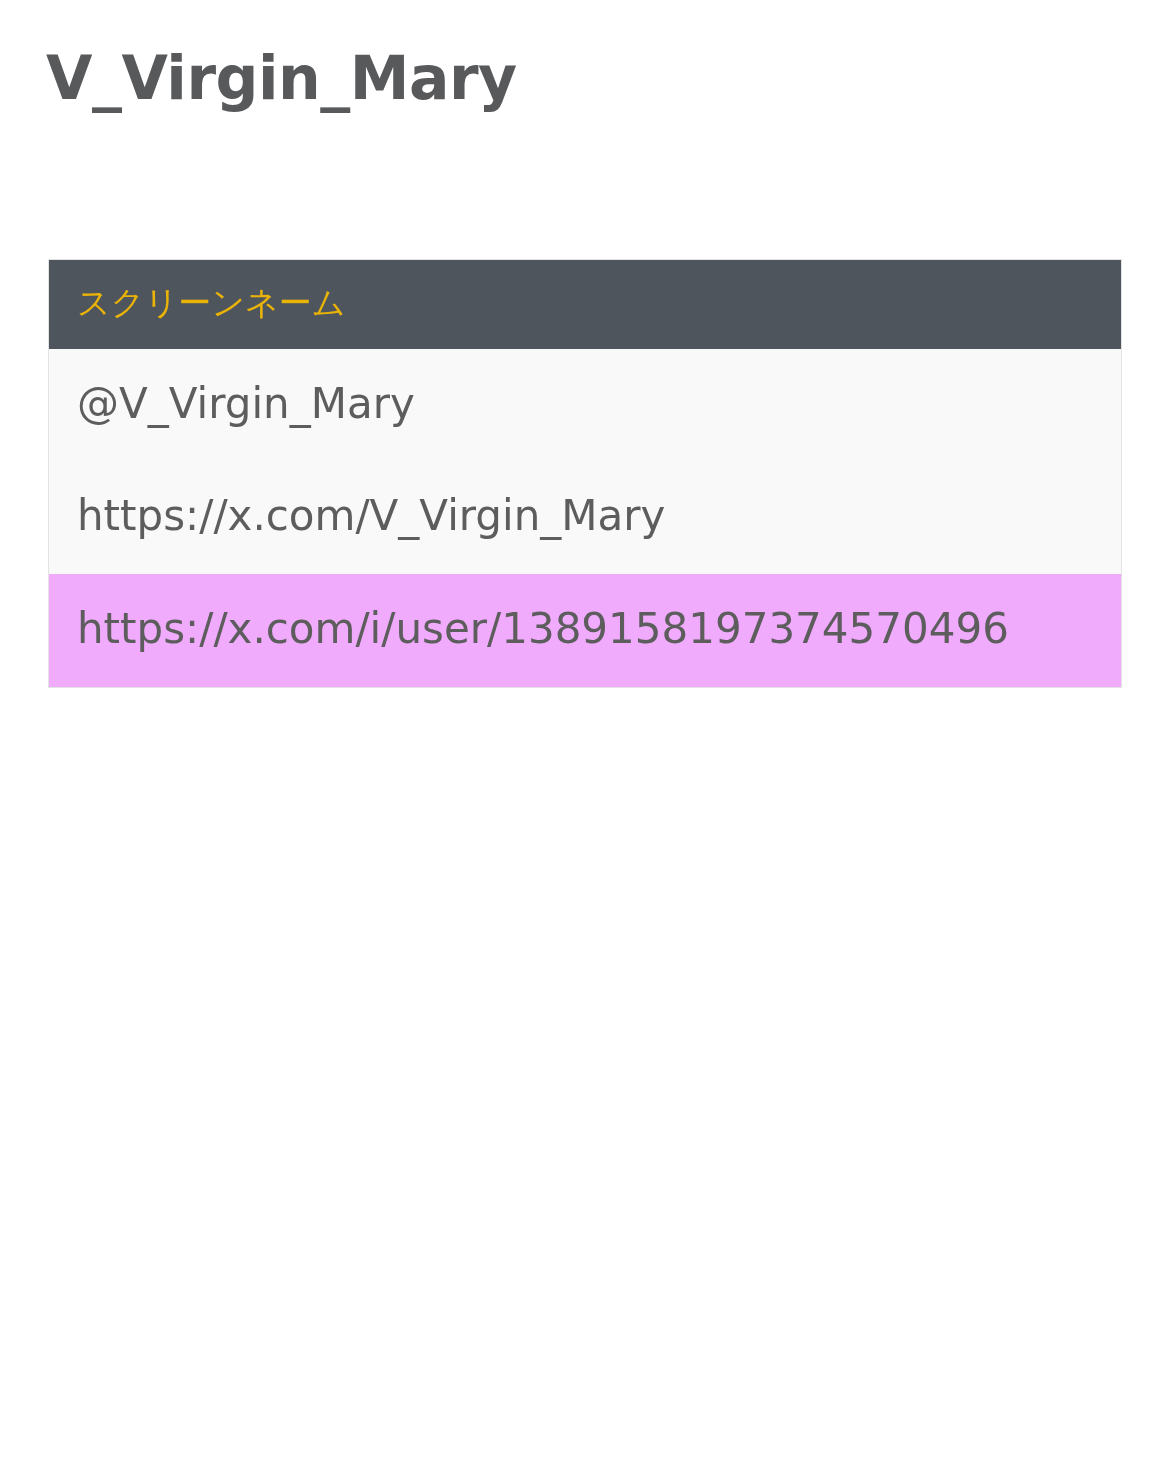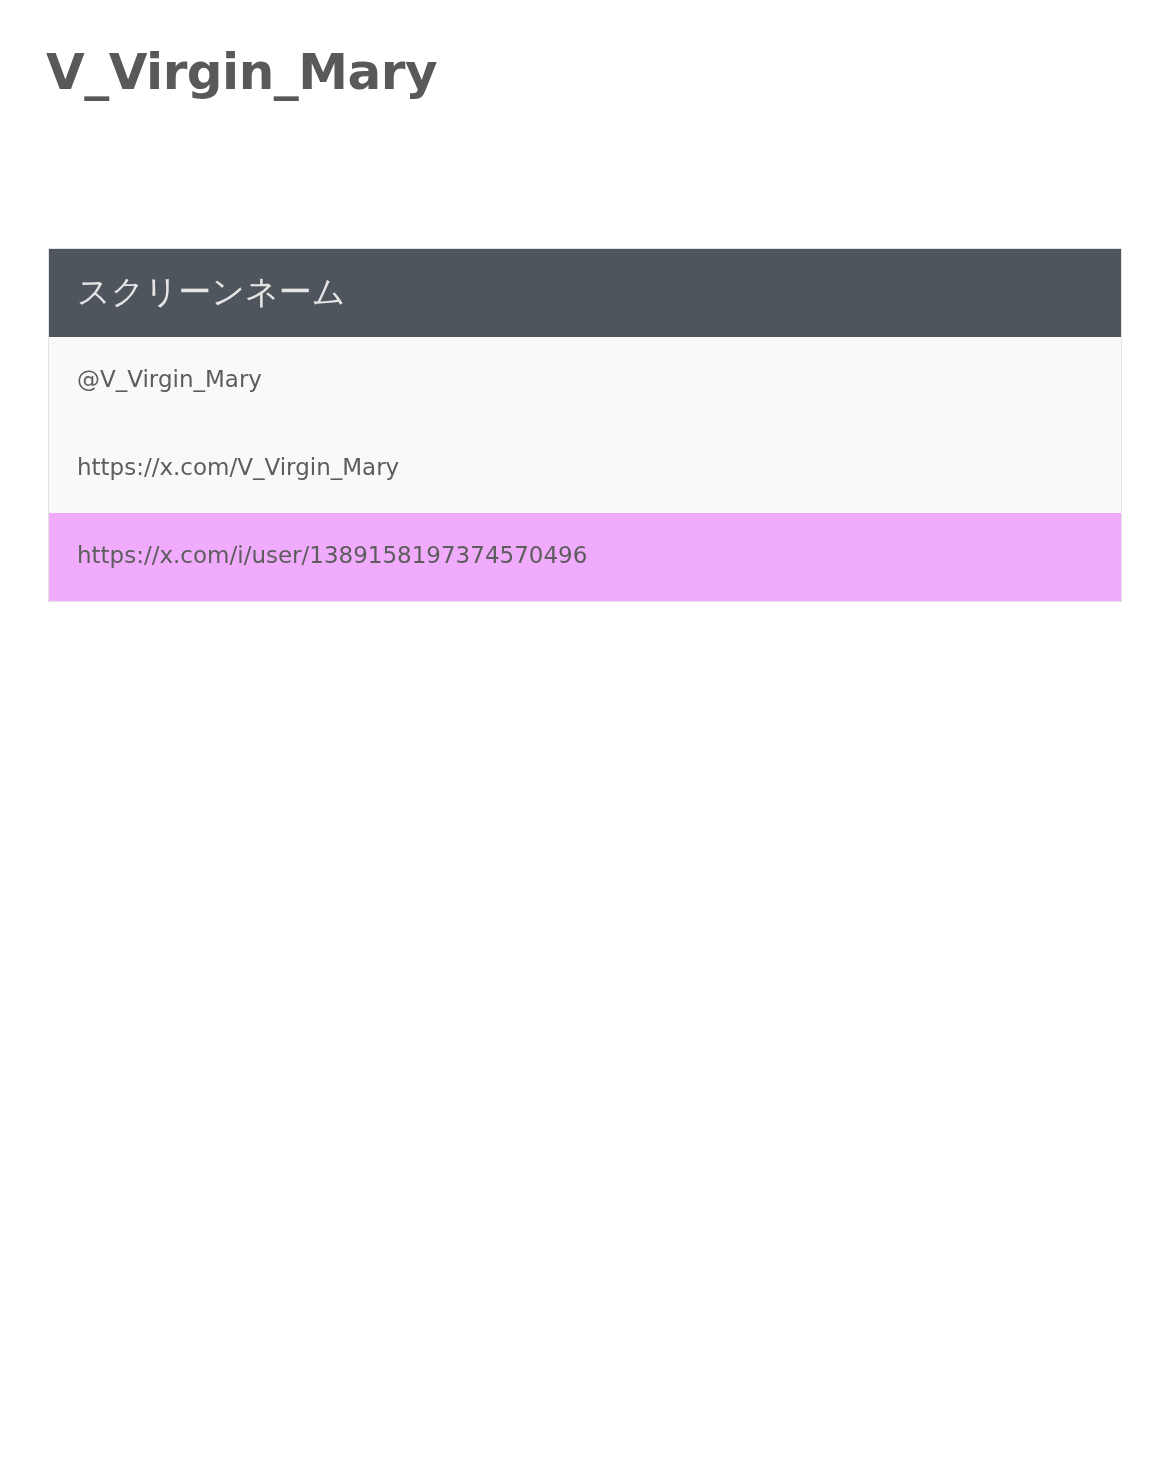--- a/index.html
+++ b/index.html
@@ -14,50 +14,50 @@
     -webkit-font-smoothing: antialiased;
   }
 
   .page {
     width: 1170px;
     box-sizing: border-box;
     padding: 0;
   }
 
   .page-title {
-    font-size: 50px;
+    font-size: 60px;
     font-weight: bold;
     color: #58595b;
     letter-spacing: -0.5px;
     margin: 0;
     padding: 44px 0 0 46px;
     line-height: 1.15;
   }
 
   .table-wrap {
     margin: 146px 48px 0 48px;
     border: 1px solid #e3e3e3;
     border-bottom: 1px solid #e3e3e3;
     box-sizing: border-box;
   }
 
   .row-head {
     background: #4e555d;
-    color: #e5e5e5;
+    color: #eab308;
     font-size: 33px;
     line-height: 1.3;
     padding: 22px 28px 24px 28px;
     box-sizing: border-box;
     font-weight: normal;
   }
 
   .row-value {
     background: #f9f9f9;
     color: #5d5d5d;
-    font-size: 23px;
+    font-size: 42px;
     line-height: 1.3;
     padding: 28px 28px 30px 28px;
     box-sizing: border-box;
     word-break: break-all;
     font-weight: normal;
   }
 
   .row-value.is-last {
     background: #f0abfc;
   }

